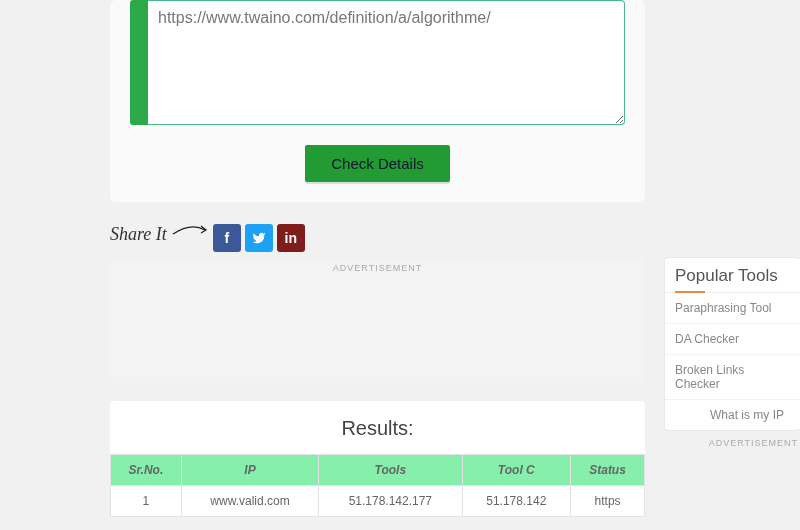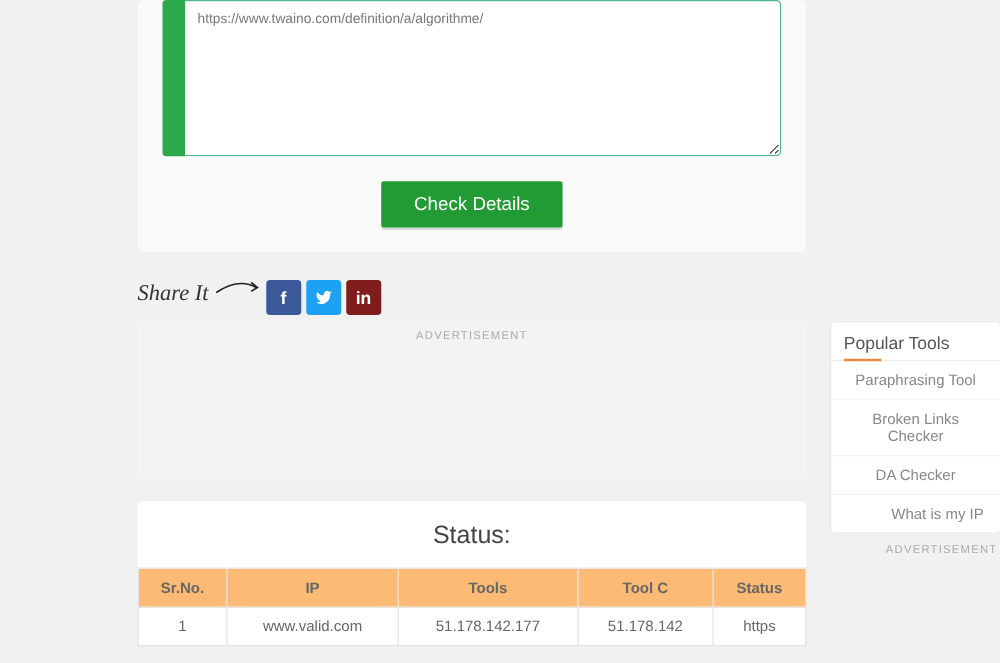--- a/index.html
+++ b/index.html
@@ -2,43 +2,43 @@
 <html><head>
 <meta charset="utf-8">
 <style>
   * { box-sizing: border-box; margin: 0; padding: 0; }
   body { font-family: Arial, sans-serif; background: #f1f1f1; font-size: 13px; color: #555; }
   .page { width: 800px; height: 530px; position: relative; overflow: hidden; }
   .main-col { position: absolute; left: 110px; top: 0; width: 535px; }
   .card { background: #fafafa; border-radius: 6px; padding: 0 20px 20px 20px; }
   .textarea-wrap { display: flex; }
   .green-bar { width: 18px; background: #2ca94b; border-top-left-radius: 3px; border-bottom-left-radius: 3px; }
-  .url-input { flex: 1; height: 125px; border: 1px solid #4db88c; border-left: none; border-top-left-radius:0; border-bottom-left-radius:0; border-top-right-radius:4px; border-bottom-right-radius:4px; resize: vertical; padding: 8px 10px; font-family: Arial, sans-serif; font-size: 11px; color: #777; outline: none; }
+  .url-input { flex: 1; height: 125px; border: 1px solid #4db88c; border-left: none; border-top-left-radius:0; border-bottom-left-radius:0; border-top-right-radius:4px; border-bottom-right-radius:4px; resize: vertical; padding: 8px 10px; font-family: Arial, sans-serif; font-size: 16px; color: #777; outline: none; }
   .btn-row { text-align: center; margin-top: 20px; }
-  .check-btn { display:inline-block; background: #239b34; color: #ffffff; border: none; padding: 10px 26px; font-size: 15px; cursor: pointer; border-radius: 2px; box-shadow: 0 2px 0 rgba(0,0,0,.12); }
+  .check-btn { display:inline-block; background: #239b34; color: #0f172a; border: none; padding: 10px 26px; font-size: 15px; cursor: pointer; border-radius: 2px; box-shadow: 0 2px 0 rgba(0,0,0,.12); }
   .share-row { display:flex; align-items:flex-start; margin-top: 18px; padding: 4px 0 6px 0; }
   .share-label { font-family: "Comic Sans MS", cursive; font-size: 18px; color: #333; font-style: italic; }
   .arrow { width: 40px; height: 14px; margin: 0 2px 0 4px; position: relative;}
   .arrow svg { width: 40px; height: 14px; stroke: #222; stroke-width:1.3; fill:none; }
   .social { width: 28px; height: 28px; border-radius: 3px; color:#fff; display:inline-flex; align-items:center; justify-content:center; font-size:14px; font-weight:bold; margin-right:4px; cursor:pointer; }
   .fb { background:#3b5998; } .tw { background:#1da1f2; } .li { background:#7f1d1d; }
   .ad-block { height:125px; background:#f3f3f3; position:relative; border-radius:4px; }
   .ad-label { position:absolute; top:5px; left:0; right:0; text-align:center; font-size:9px; letter-spacing:1px; color:#aaa; }
   .results-card { background:#fff; margin-top:18px; border-radius:4px; padding-top:16px; }
   .results-title { text-align:center; font-size:20px; font-weight:400; color:#444; margin-bottom:14px; }
   table { width:100%; border-collapse: collapse; font-size:12px; }
   th, td { border:1px solid #e3e3e3; padding:8px 6px; text-align:center; }
-  thead th { background:#fdba74; color:#666; font-weight:bold; }
+  thead th { background:#86efac; color:#666; font-weight:bold;font-style:italic; }
   tbody td { color:#666; }
 
   .sidebar { position:absolute; right:0; top:258px; width:135px; }
   .side-card { background:#fff; border-radius:3px; box-shadow: 0 0 0 1px rgba(0,0,0,.03); }
-  .side-head { padding:8px 10px 6px; font-size:14px; color:#555; border-bottom:1px solid #eee; position:relative; }
+  .side-head { padding:8px 10px 6px; font-size:17px; color:#555; border-bottom:1px solid #eee; position:relative; }
   .side-head-underline { width:30px; height:2px; background:#e98b3e; position:absolute; left:10px; bottom:-1px; }
-  .side-link { padding:8px 10px; font-size:12px; color:#888; border-bottom:1px solid #f2f2f2; cursor:pointer;text-align:center; }
+  .side-link { padding:8px 10px; font-size:12px; color:#888; border-bottom:1px solid #f2f2f2; cursor:pointer; }
   .side-link:last-child { border-bottom:none;padding-left:45px; }
   .side-ad { text-align:right; font-size:9px; letter-spacing:1px; color:#aaa; margin-top:8px; padding-right:2px; }
 </style>
 </head>
 <body>
 
 <div class="page">
   <div class="main-col">
     <div class="card">
       <div class="textarea-wrap">
@@ -65,21 +65,21 @@
           </svg>
       </span>
       <span class="social li">in</span>
     </div>
 
     <div class="ad-block">
       <div class="ad-label">ADVERTISEMENT</div>
     </div>
 
     <div class="results-card">
-      <div class="results-title">Status:</div>
+      <div class="results-title">Results:</div>
       <table>
         <thead>
           <tr>
             <th>Sr.No.</th>
             <th>IP</th>
             <th>Tools</th>
             <th>Tool C</th>
             <th>Status</th>
           </tr>
         </thead>
@@ -96,19 +96,19 @@
     </div>
   </div>
 
   <div class="sidebar">
     <div class="side-card">
       <div class="side-head">
         <span>Popular Tools</span>
         <div class="side-head-underline"></div>
       </div>
       <div class="side-link">Paraphrasing Tool</div>
+      <div class="side-link">DA Checker</div>
       <div class="side-link">Broken Links Checker</div>
-      <div class="side-link">DA Checker</div>
       <div class="side-link">What is my IP</div>
     </div>
     <div class="side-ad">ADVERTISEMENT</div>
   </div>
 </div>
 
 </body></html>

